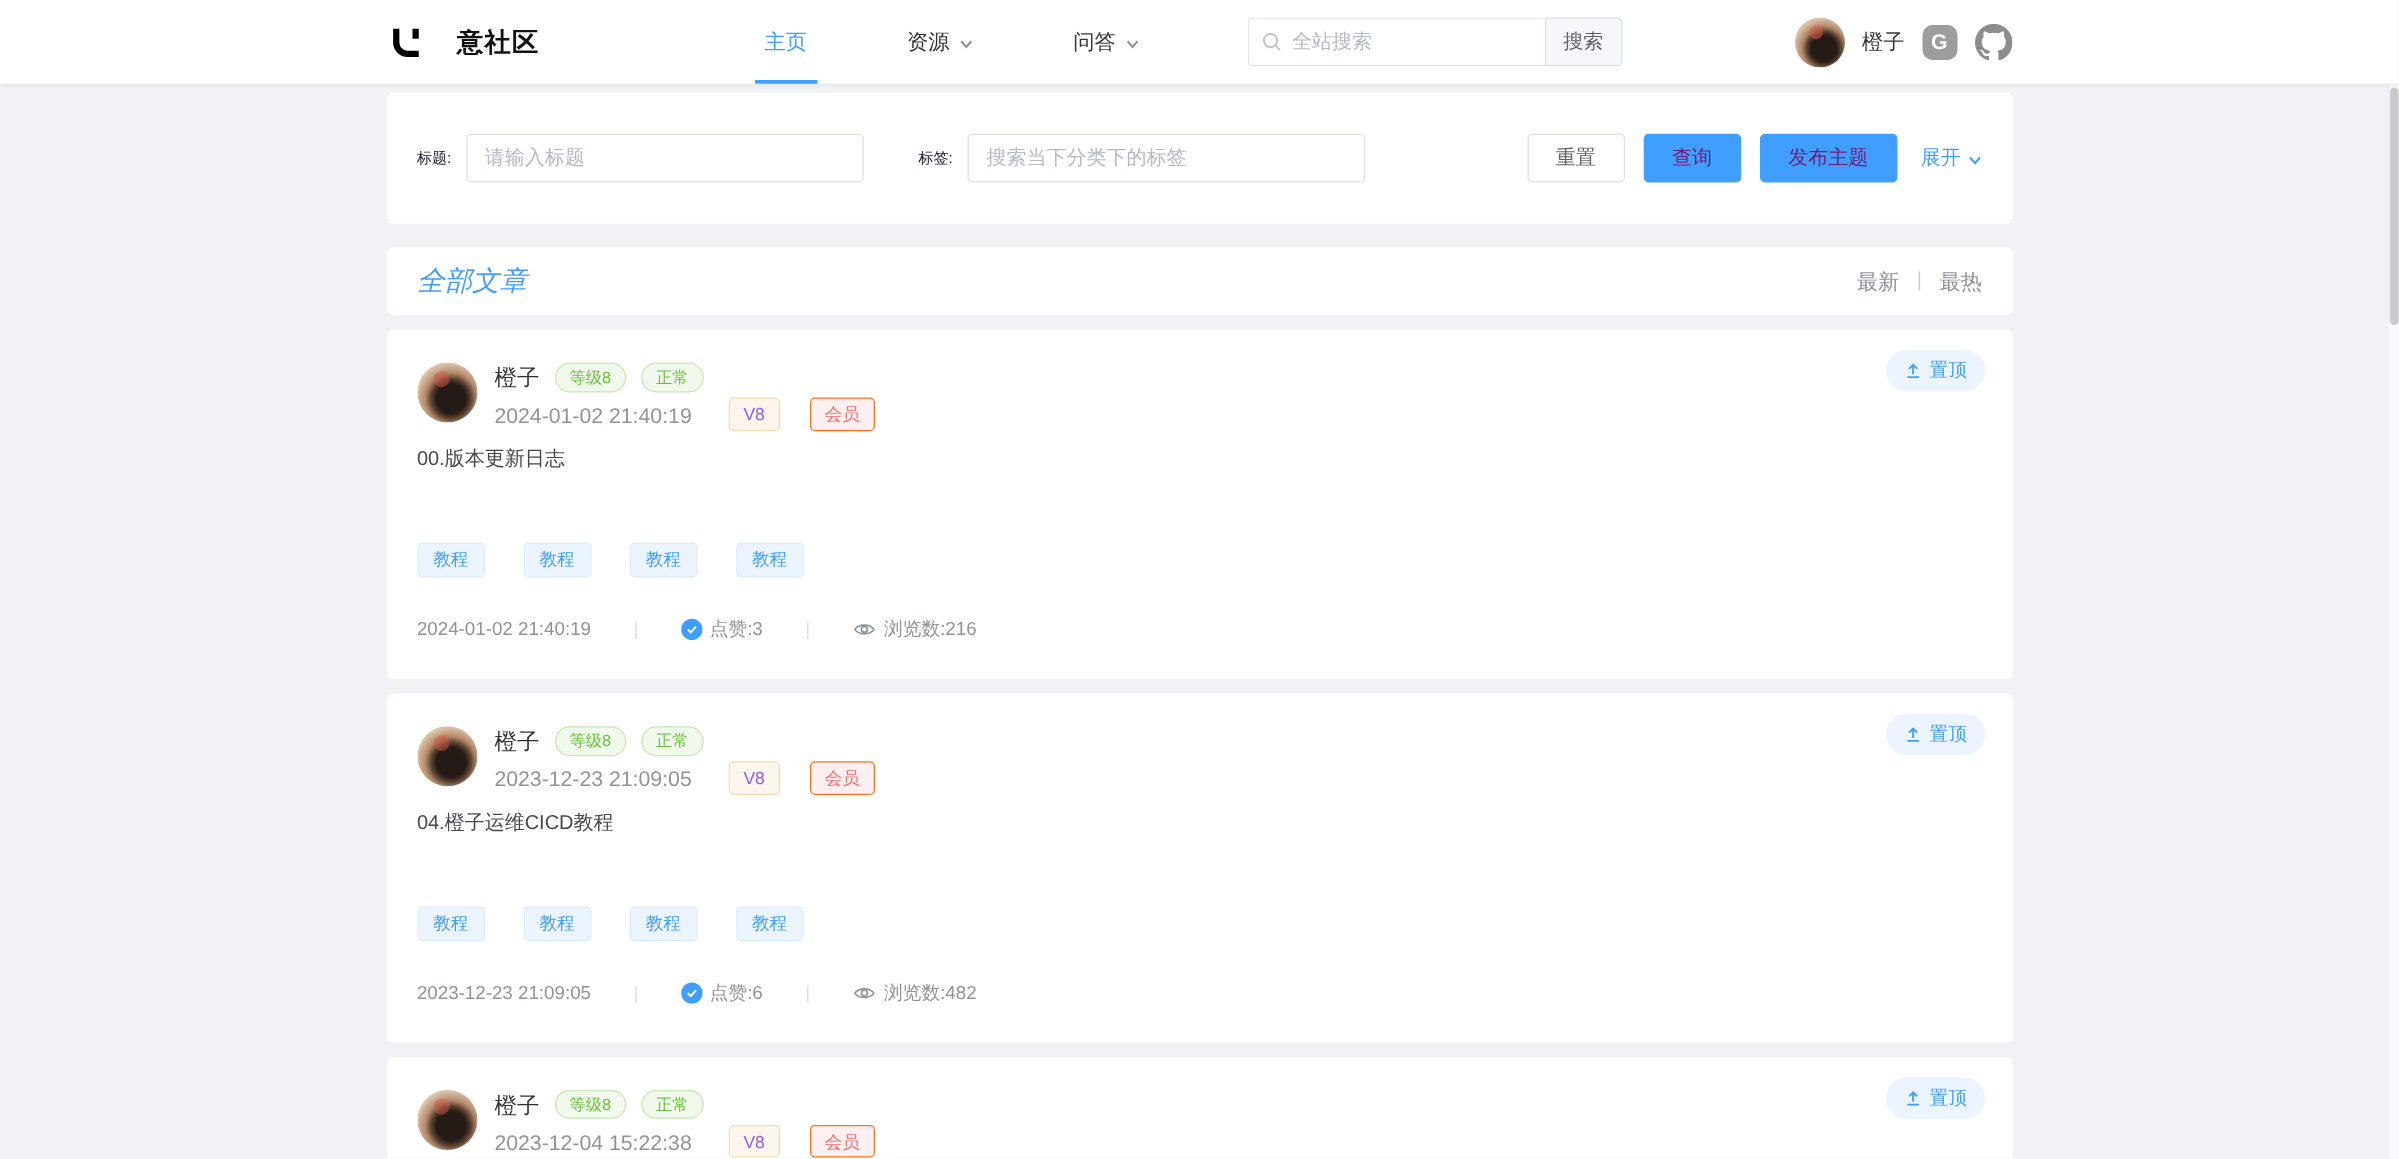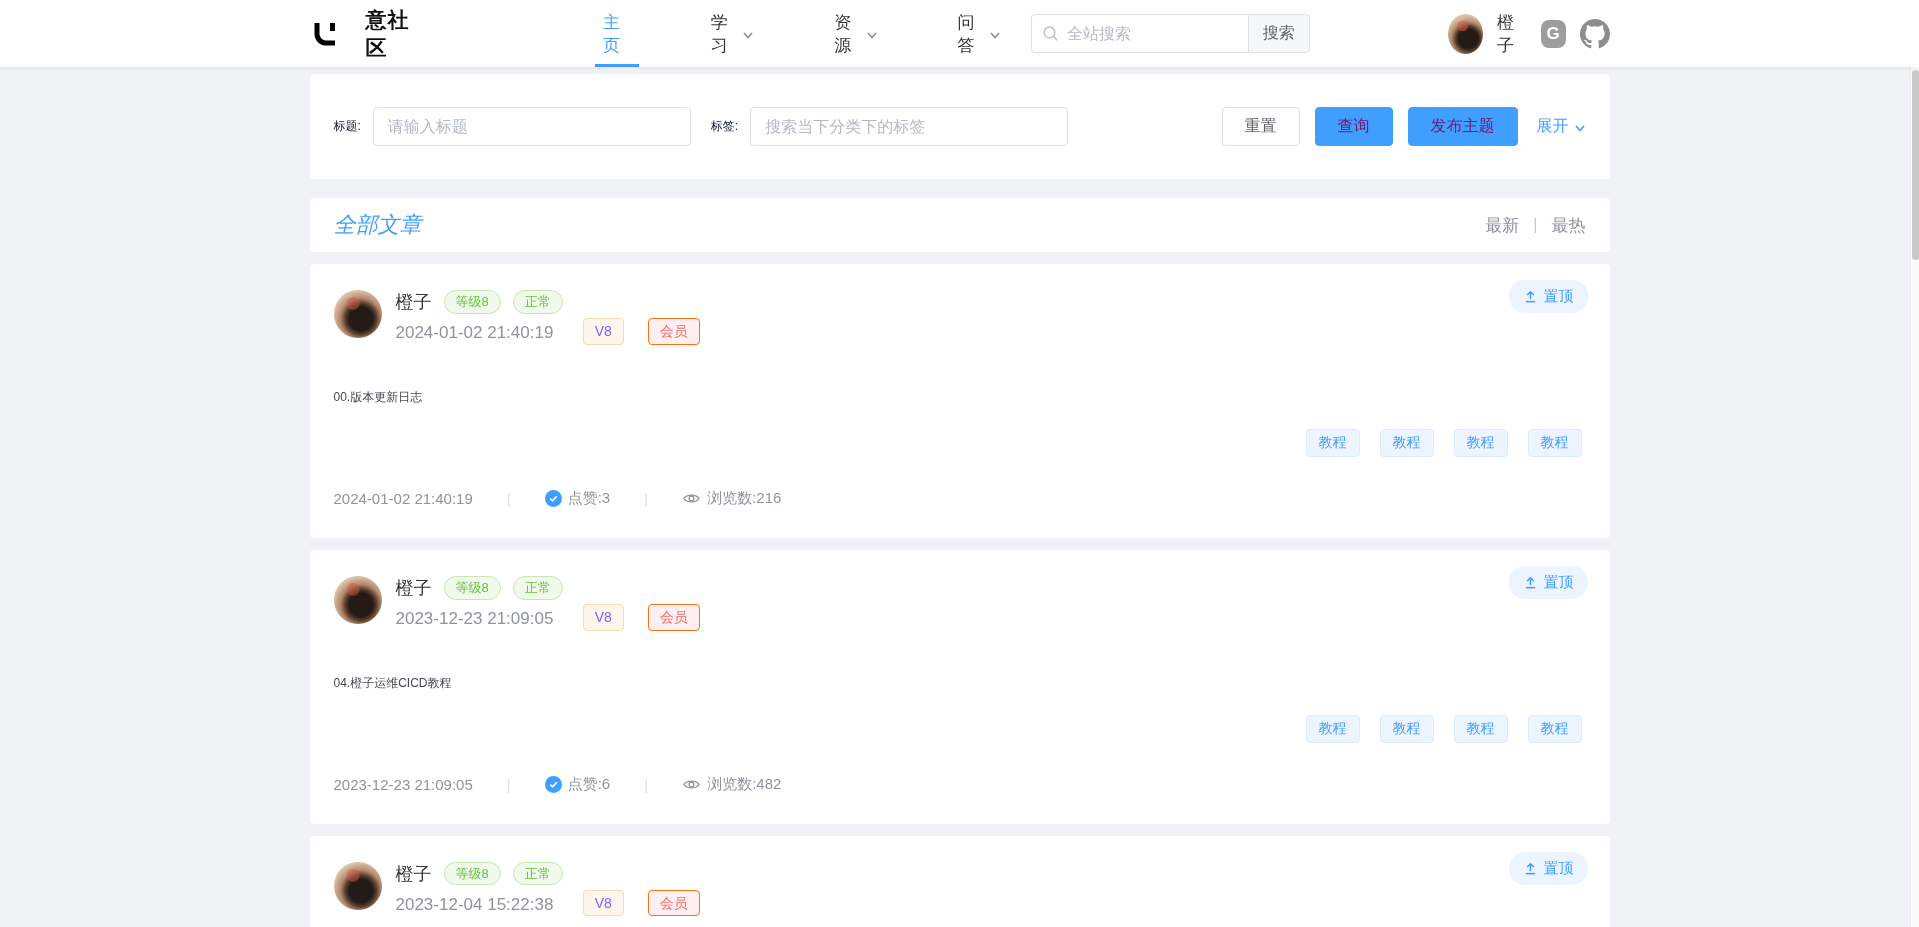--- a/index.html
+++ b/index.html
@@ -35,21 +35,21 @@
   
   .container { width:1300px; margin:0 auto; }
   .card { background:#fff; border-radius:4px; }
 
   
   .filter-card { margin-top:7px; padding:33px 24px; display:flex; align-items:center; }
   .form-item { display:flex; align-items:center; }
   .form-label { font-size:12px; color:#0f172a; margin-right:12px; white-space:nowrap; }
   .form-input { width:318px; height:39px; border:1px solid #dcdfe6; border-radius:4px; padding:0 14px; font-size:16px; color:#606266; outline:none; font-family:inherit; }
   .form-input::placeholder { color:#b4bac4; }
-  .form-item + .form-item { margin-left:20px; }
+  .form-item + .form-item { margin-left:44px; }
   .filter-actions { margin-left:auto; display:flex; align-items:center; gap:15px; }
   .btn { height:39px; padding:0 22px; border-radius:4px; font-size:16px; cursor:pointer; font-family:inherit; white-space:nowrap; }
   .btn-plain { background:#fff; border:1px solid #dcdfe6; color:#606266; }
   .btn-primary { background:#409eff; border:1px solid #409eff; color:#701a75; }
   .expand-link { color:#409eff; font-size:16px; display:inline-flex; align-items:center; gap:5px; cursor:pointer; margin-left:4px; white-space:nowrap; }
 
   
   .list-header { margin-top:19px; height:54px; display:flex; align-items:center; padding:0 24px; }
   .list-title { color:#409eff; font-size:22px; cursor:pointer;font-style:italic; }
   .sort-box { margin-left:auto; display:flex; align-items:center; gap:14px; font-size:17px; color:#8d919a; }
@@ -69,22 +69,22 @@
   .post-user-info { margin-left:14px; }
   .post-name-row { display:flex; align-items:center; gap:12px; }
   .post-author { font-size:18px; color:#303133; font-weight:500; }
   .badge { font-size:13px; border-radius:12px; padding:3px 11px; line-height:1.2; white-space:nowrap; }
   .badge-green { color:#67c23a; background:#f0f9eb; border:1px solid #c8e6b2; }
   .badge-sq { border-radius:4px; font-size:14px; padding:4px 11px; }
   .badge-orange { color:#8b5cf6; background:#fdf6ec; border:1px solid #f5dcb0; }
   .badge-red { color:#f56c6c; background:#fef0f0; border:1px solid #f97316; }
   .post-time { margin-top:9px; font-size:17px; color:#8f939b; }
   .post-vip-badges { display:flex; align-items:center; gap:24px; margin-left:20px; margin-top:28px; }
-  .post-title { margin-top:44px; font-size:12px; color:#44474d; cursor:pointer; }
-  .post-tags { margin-top:23px; display:flex; gap:20px;justify-content:flex-end; }
+  .post-title { margin-top:12px; font-size:16px; color:#44474d; cursor:pointer; }
+  .post-tags { margin-top:56px; display:flex; gap:31px; }
   .tag { color:#409eff; background:#ecf5ff; border:1px solid #d9ecff; border-radius:4px; font-size:14px; padding:4px 12px; cursor:pointer; }
   .post-footer { margin-top:32px; display:flex; align-items:center; font-size:15px; color:#8f939b; }
   .foot-divider { color:#dcdfe6; margin:0 34px; }
   .foot-item { display:inline-flex; align-items:center; gap:6px; }
   .like-icon { width:17px; height:17px; border-radius:50%; background:#409eff; display:inline-flex; align-items:center; justify-content:center; }
   .eye-icon { width:19px; height:19px; display:inline-flex; }
 
   
   .scrollbar { position:fixed; top:0; right:0; width:9px; height:927px; background:#fafafa; border-left:1px solid #ececec; }
   .scrollbar-thumb { position:absolute; top:70px; left:1px; width:7px; height:190px; border-radius:4px; background:#c9c9c9; }
@@ -100,28 +100,20 @@
           <path d="M7 4 v11 a9 9 0 0 0 9 9 h9" fill="none" stroke="#000" stroke-width="5"></path>
           <path d="M22.5 4 v8" fill="none" stroke="#000" stroke-width="5"></path>
         </svg>
       </span>
       <span class="brand-name">意社区</span>
     </div>
 
     <nav class="nav-menu">
       <div class="nav-item active">
         <span>主页</span>
-      </div>
-      <div class="nav-item">
-        <span>学习</span>
-        <span class="caret">
-          <svg viewBox="0 0 12 12" width="12" height="12">
-              <polyline points="2,4 6,8.5 10,4" fill="none" stroke="#8a8f99" stroke-width="1.6"></polyline>
-            </svg>
-        </span>
       </div>
       <div class="nav-item">
         <span>资源</span>
         <span class="caret">
           <svg viewBox="0 0 12 12" width="12" height="12">
               <polyline points="2,4 6,8.5 10,4" fill="none" stroke="#8a8f99" stroke-width="1.6"></polyline>
             </svg>
         </span>
       </div>
       <div class="nav-item">

